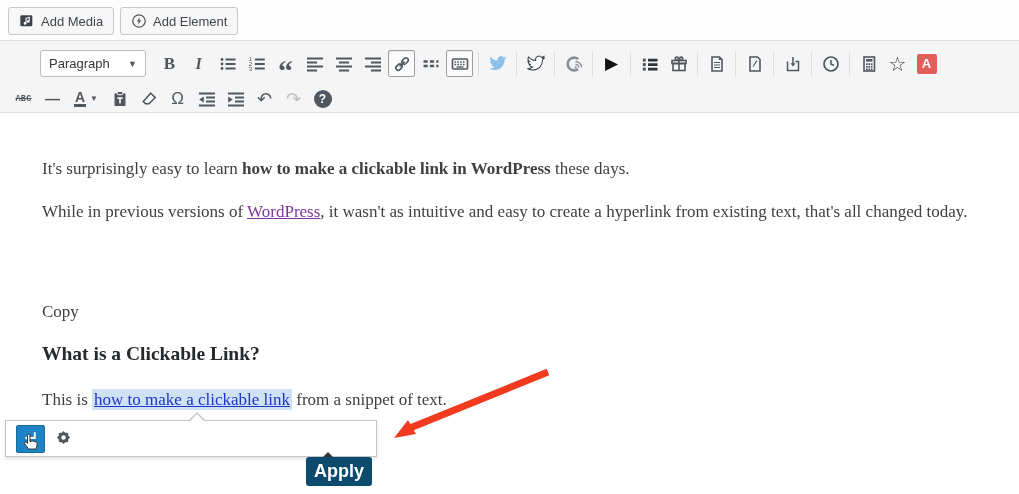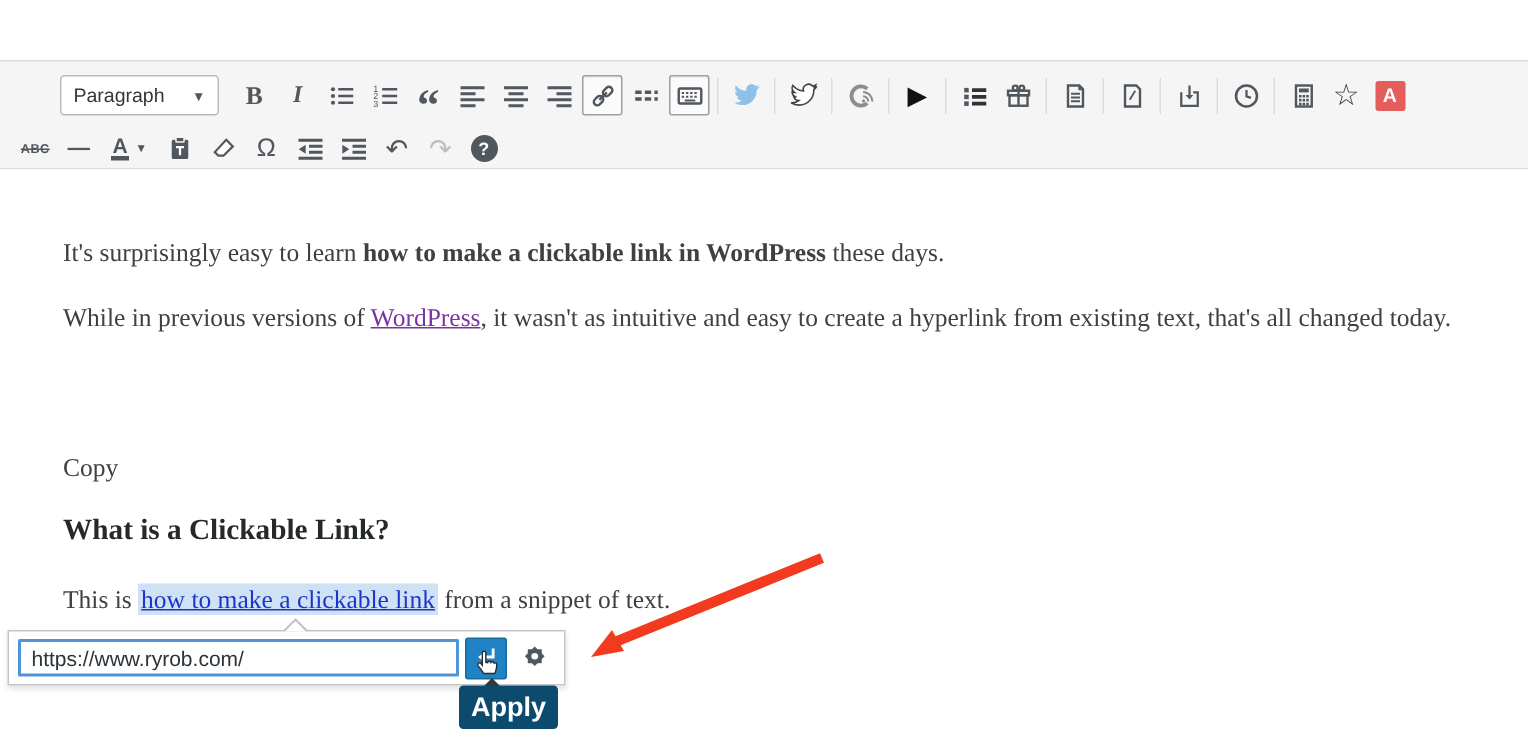--- a/index.html
+++ b/index.html
@@ -31,21 +31,21 @@
 
   
   .gB{font-family:"Liberation Serif",serif;font-weight:bold;font-size:17px;color:#50575e;}
   .gI{font-family:"Liberation Serif",serif;font-style:italic;font-weight:bold;font-size:16px;color:#50575e;}
   .gQ{font-family:"Liberation Serif",serif;font-weight:bold;font-size:30px;color:#50575e;
       line-height:8px;position:relative;top:7px;}
   .gPlay{font-size:17px;color:#111;line-height:1;}
   .gStar{font-size:20px;color:#3c434a;line-height:1;}
   .gRedA{display:block;width:20px;height:20px;background:#e35d5b;border-radius:2px;color:#fff;
          font-weight:bold;font-size:13px;line-height:20px;text-align:center;}
-  .gABC{font-size:8.5px;font-weight:bold;color:#50575e;text-decoration:line-through;letter-spacing:.3px;}
+  .gABC{font-size:8.5px;font-weight:bold;color:#50575e;text-decoration:line-through;letter-spacing:.3px;font-family:Liberation Mono, monospace;}
   .gHr{font-size:15px;font-weight:bold;color:#50575e;}
   .gOm{font-size:17px;color:#50575e;line-height:1;}
   .gU{font-size:18px;color:#50575e;line-height:1;}
   .disabled .gU{color:#b9bfc5;}
   .gHelp{display:block;width:18px;height:18px;border-radius:50%;background:#50575e;color:#fff;
          font-size:12px;font-weight:bold;line-height:18px;text-align:center;}
   .gTA{display:flex;align-items:center;gap:4px;}
   .gTAl{display:inline-block;font-size:14px;font-weight:bold;color:#50575e;
         border-bottom:3px solid #50575e;line-height:14px;padding:0 1px;}
   .gTAc{font-size:8px;color:#555;}
@@ -91,20 +91,42 @@
                  border-left:6px solid transparent;border-right:6px solid transparent;
                  border-bottom:6px solid #32373c;}
 
   .red-arrow{position:absolute;left:388px;top:360px;z-index:6;pointer-events:none;}
 </style>
 </head>
 <body>
 
 <div id="screen">
 
+  <div class="topbar">
+    <button class="tb-btn" style="left:8px;">
+      <span class="ic">
+        <svg width="16" height="16" viewBox="0 0 18 18">
+          <rect x="1.5" y="2.5" width="13.5" height="12.5" rx="1.5" fill="#3c434a"></rect>
+          <path d="M7.9 11.6V6l3.6-1v4.4" stroke="#fff" stroke-width="1.2" fill="none"></path>
+          <circle cx="6.7" cy="11.7" r="1.5" fill="#fff"></circle>
+            <circle cx="10.3" cy="9.6" r="1.5" fill="#fff"></circle>
+        </svg>
+      </span>
+      <span>Add Media</span>
+    </button>
+    <button class="tb-btn" style="left:120px;">
+      <span class="ic">
+        <svg width="16" height="16" viewBox="0 0 18 18">
+          <circle cx="9" cy="9" r="7" fill="none" stroke="#50575e" stroke-width="1.4"></circle>
+          <path d="M10 4.6 6.6 9.6h2.1L7.9 13.4l3.6-5.3H9.3z" fill="#50575e"></path>
+        </svg>
+      </span>
+      <span>Add Element</span>
+    </button>
+  </div>
 
   <div class="toolbar">
     <div class="tb-row r1">
       <div class="fmt-select">
         <span>Paragraph</span>
         <span class="fmt-caret">▼</span>
       </div>
       <button class="tbtn">
           <span class="ic">
             <span class="gB">B</span>
@@ -393,21 +415,20 @@
 
     <div class="ctext copy">Copy</div>
     <div class="ctext h2">What is a Clickable Link?</div>
 
     <div class="ctext p3"><span>This is </span><span class="sel-wrap"><a class="blink">how to make a clickable link</a></span><span> from a snippet of text.</span></div>
   </div>
 
   <div class="caret-out"></div>
   <div class="caret-in"></div>
   <div class="popup">
-    <input class="url-input" type="text" value="https://www.ryrob.com/" style="">
     <button class="apply-btn">
       <span class="ic">
         <svg width="17" height="17" viewBox="0 0 18 18">
           <path d="M13.5 3.5v6H7" fill="none" stroke="#fff" stroke-width="2"></path>
           <polygon points="7.5,6 7.5,13 2.8,9.5" fill="#fff"></polygon>
         </svg>
       </span>
       <span class="hand">
         <svg width="19" height="19" viewBox="0 0 16 16">
           <path d="M6.5 1c.6 0 1 .45 1 1v5.2l1 .15c0-.4.4-.75.9-.75s.9.3 1 .7c.15-.25.45-.4.8-.4.45 0 .85.3.95.75.1-.1.3-.15.5-.15.6 0 1 .45 1 1 0 1.9-.35 3-.9 4.5-.1.3-.4.5-.7.5H6.8c-.3 0-.6-.15-.75-.4C5.1 11.6 4.2 10.4 3.2 9.2c-.35-.45-.3-1.1.15-1.45.4-.35 1.05-.3 1.4.15l.75.95V2c0-.55.45-1 1-1z" fill="#fff" stroke="#2b2b2b" stroke-width=".8"></path>

